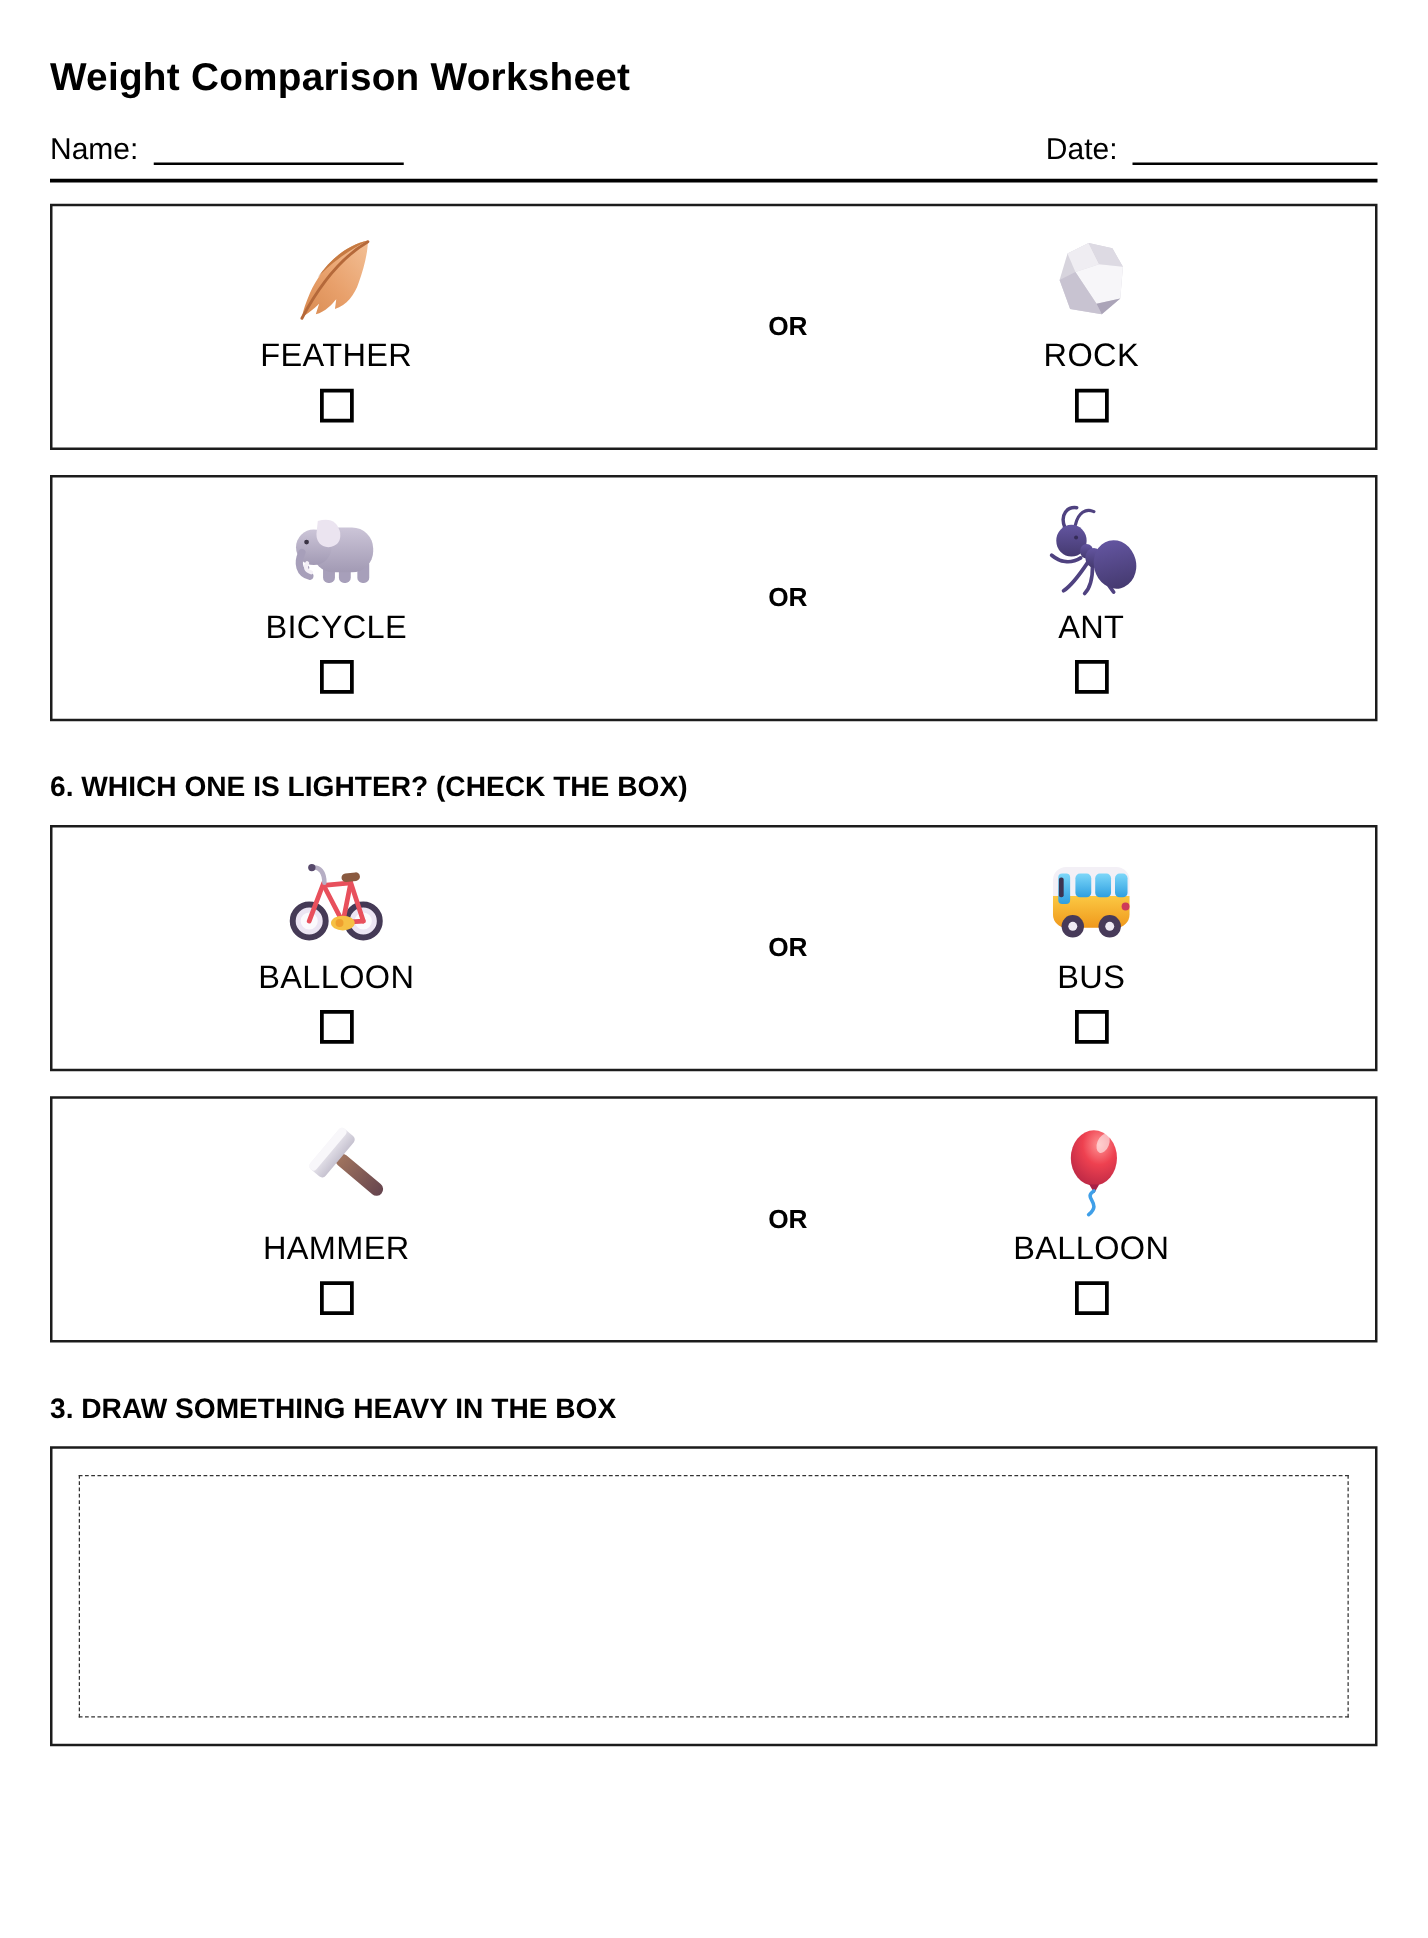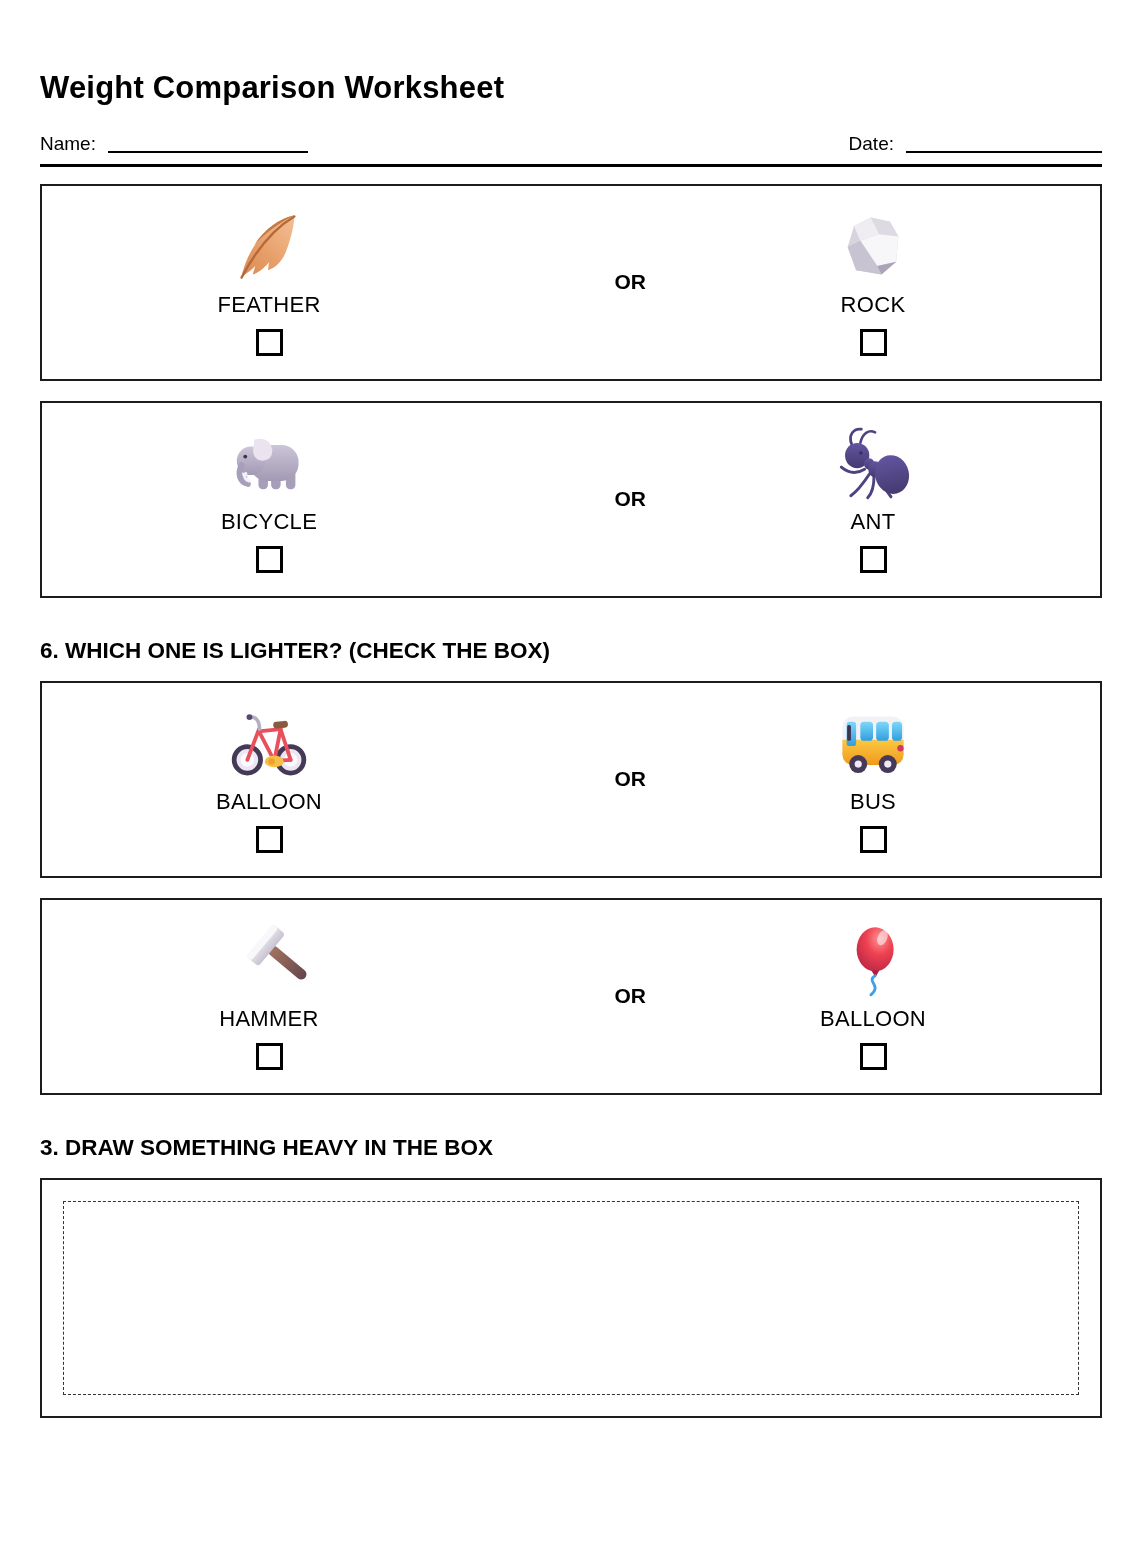--- a/index.html
+++ b/index.html
@@ -2,29 +2,29 @@
 <html><head>
 <meta charset="utf-8">
 <style>
   * { box-sizing: border-box; }
   html, body { margin: 0; padding: 0; background: #fff; }
   body {
     width: 1142px; height: 1550px;
     font-family: "Liberation Sans", sans-serif;
     color: #000;
   }
-  .page { padding: 56px 40px 0 40px; margin-top: 14px; }
+  .page { padding: 44px 40px 0 40px; }
 
   .page-title {
     font-size: 31px; font-weight: bold; margin: 0; letter-spacing: 0.2px;
   }
 
   .meta-row {
     display: flex; justify-content: space-between; align-items: flex-end;
-    margin-top: 26px; font-size: 19px;
+    margin-top: 26px; font-size: 24px;
   }
   .meta-field { display: flex; align-items: flex-end; }
   .meta-label { line-height: 1; }
   .write-line {
     display: inline-block; height: 1.1em;
     border-bottom: 2px solid #000; margin-left: 12px;
   }
   .name-line { width: 200px; }
   .date-line { width: 196px; }
 
@@ -37,21 +37,21 @@
 
   .compare-box {
     margin-top: 17px; border: 2px solid #1c1c1c; height: 197px;
     display: grid; grid-template-columns: 1fr 150px 1fr; align-items: center;
     background: #fff;
   }
   .compare-box + .compare-box { margin-top: 20px; }
   .item { display: flex; flex-direction: column; align-items: center; }
   .emoji { width: 76px; height: 76px; }
   .emoji svg { width: 76px; height: 76px; display: block; }
-  .item-label { font-size: 22px; margin-top: 7px; letter-spacing: 0.3px; }
+  .item-label { font-size: 26px; margin-top: 7px; letter-spacing: 0.3px; }
   .checkbox {
     width: 27px; height: 27px; border: 3px solid #000; margin-top: 11px;
     background: #fff;
   }
   .or-label { font-weight: bold; font-size: 21px; text-align: right; }
 
   .draw-box {
     margin-top: 17px; border: 2px solid #1c1c1c; height: 240px; padding: 21px;
     background: #fff;
   }

